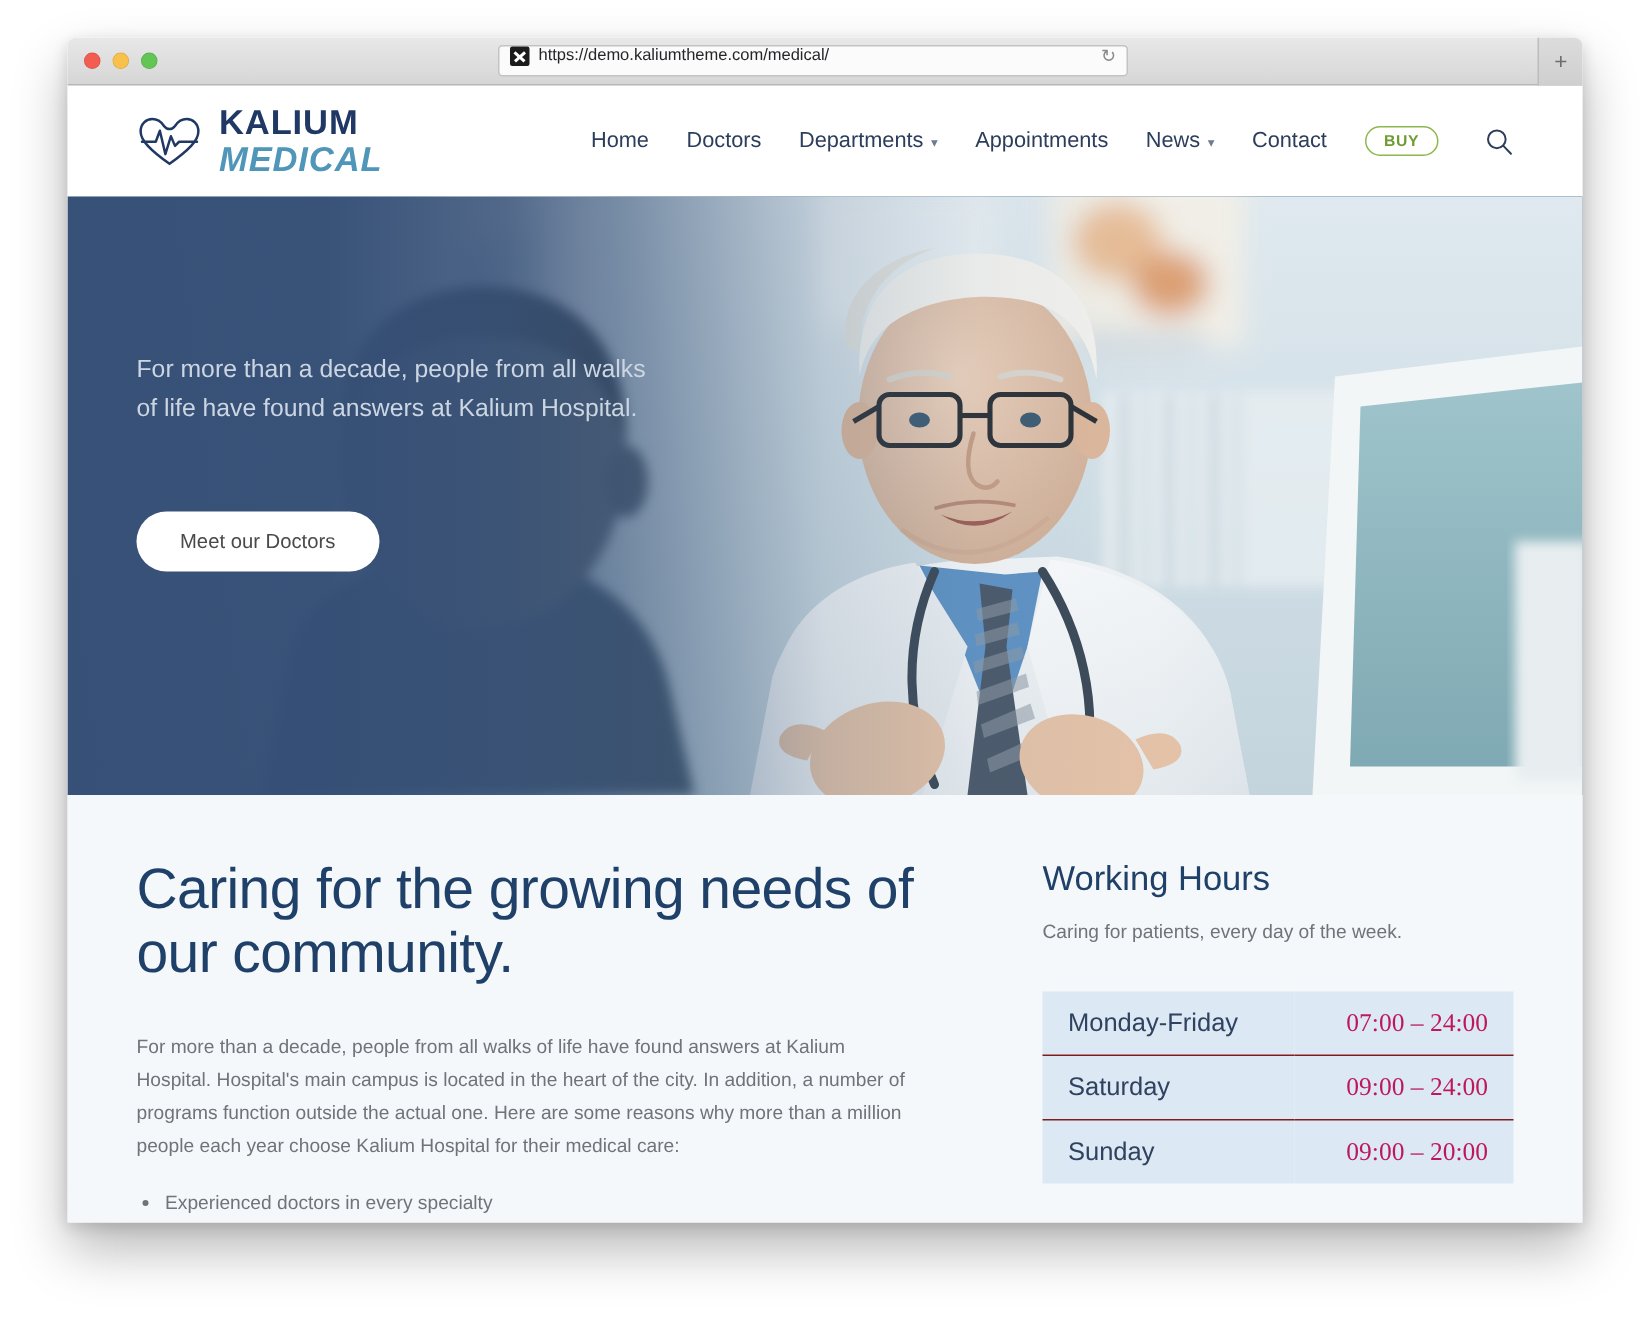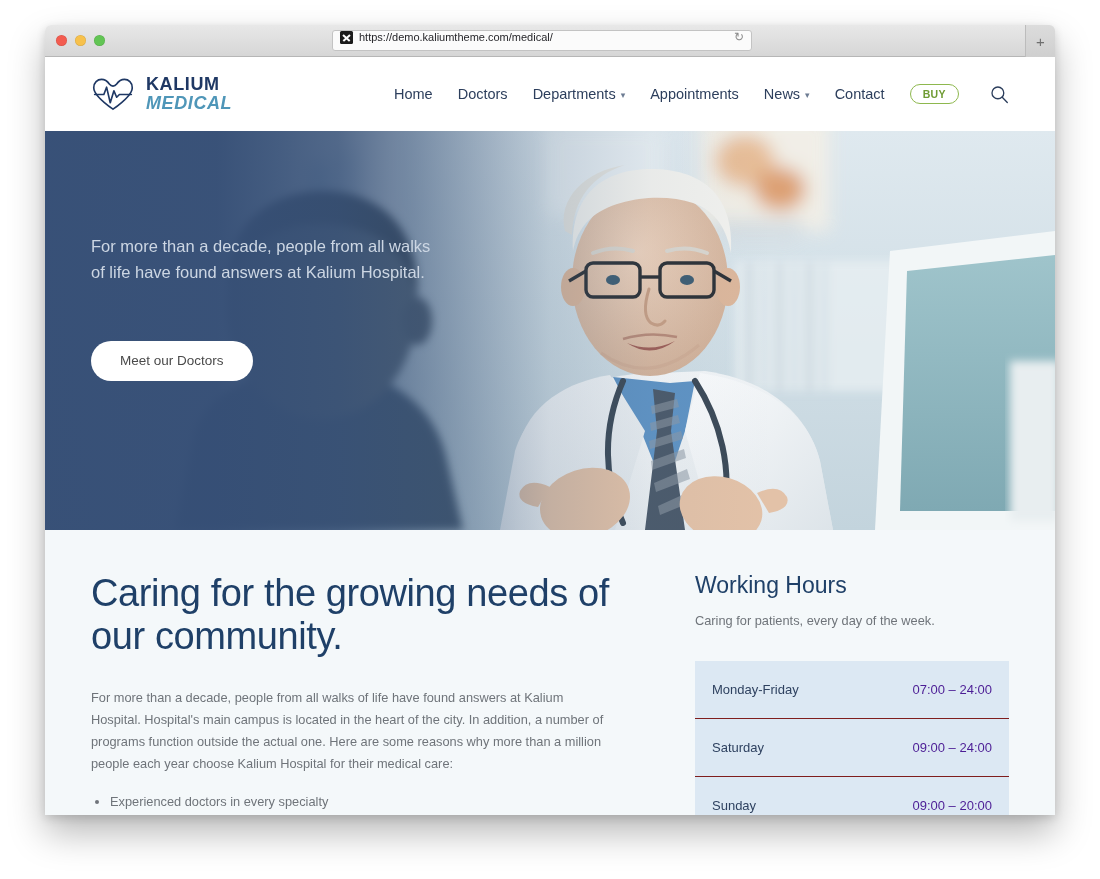--- a/index.html
+++ b/index.html
@@ -115,21 +115,21 @@
   }
 
   .logo {
     display: flex;
     align-items: center;
     gap: 11px;
   }
   .logo-mark { width: 44px; height: 37px; flex: 0 0 auto; }
   .logo-text {
     line-height: 1.08;
-    font-size: 18px;
+    font-size: 23px;
     font-weight: 700;
     letter-spacing: 0.6px;
   }
   .logo-line1 { color: #1f3864; }
   .logo-line2 { color: #4f96b8; font-style: italic; }
 
   .main-nav {
     margin-left: auto;
     display: flex;
     align-items: center;
@@ -289,27 +289,28 @@
   }
 
   .hours-table {
     margin-top: 31px;
     border-collapse: collapse;
     width: 100%;
   }
   .hours-table tr { background: #dce8f3; }
   .hours-table tr + tr { border-top: 1px solid #7f1d1d; }
   .hours-table td {
-    padding: 21px 17px;
-    font-size: 13px;
+    padding: 11px 17px;
+    font-size: 17px;
     color: #2f4260;
   }
   .hours-table td.time {
     text-align: right;
-    color: #4c1d95;
+    color: #be185d;
+    font-family: Liberation Serif, serif;
   }
 
   .emergency-btn {
     margin-top: 29px;
     background: #72ac4d;
     color: #ffffff;
     font-size: 13.5px;
     font-weight: 700;
     letter-spacing: 0.25px;
     padding: 15px 18px;

